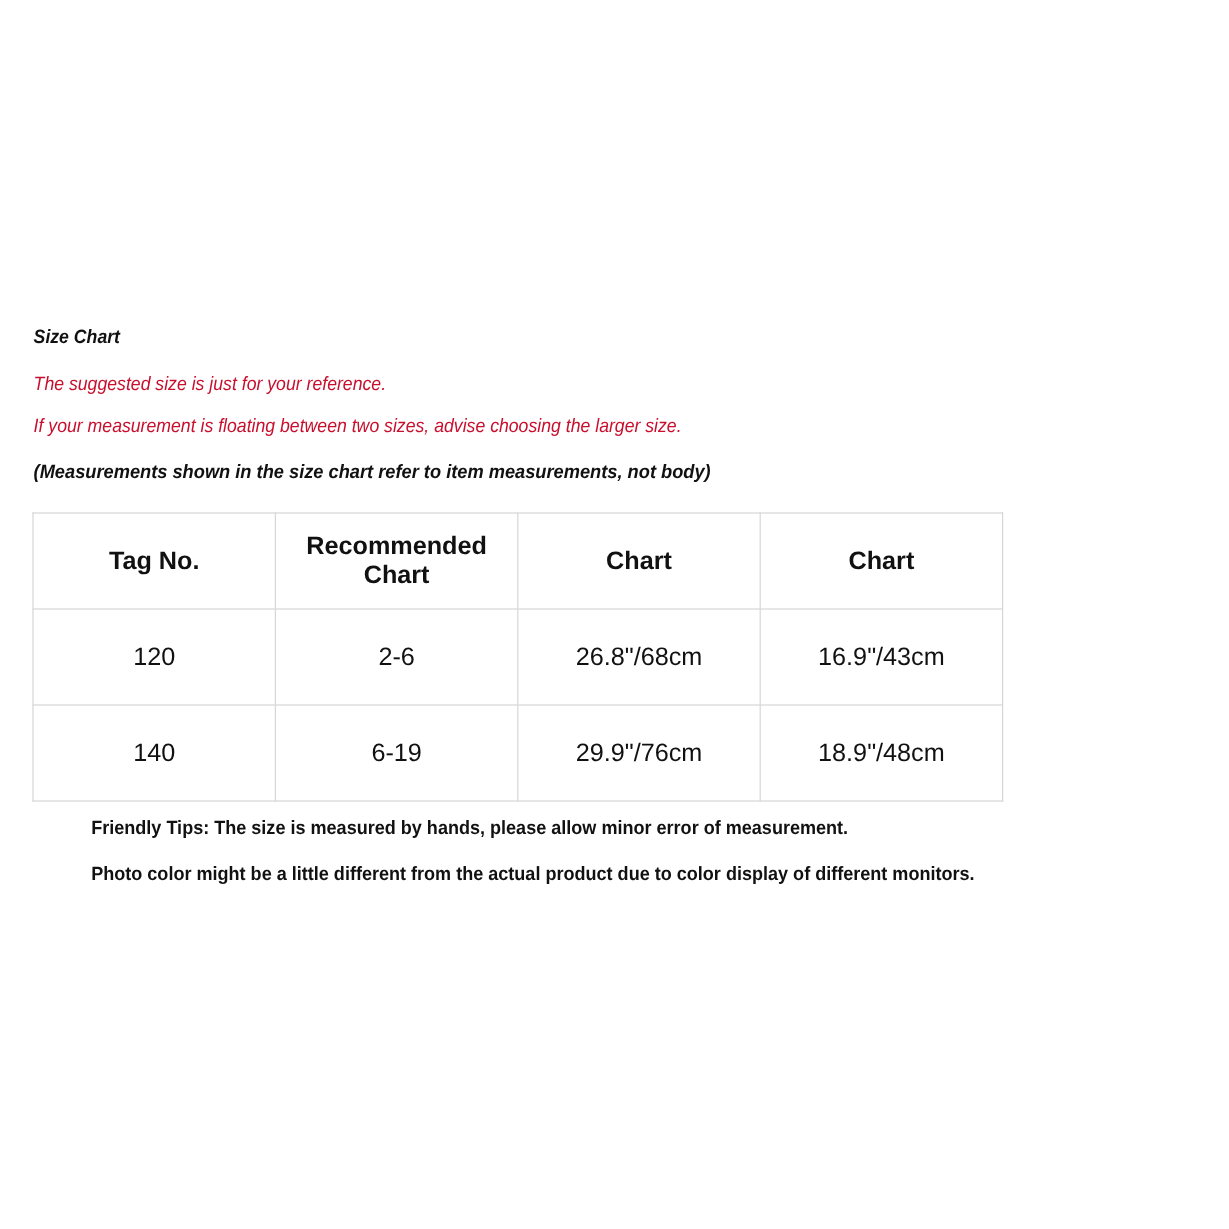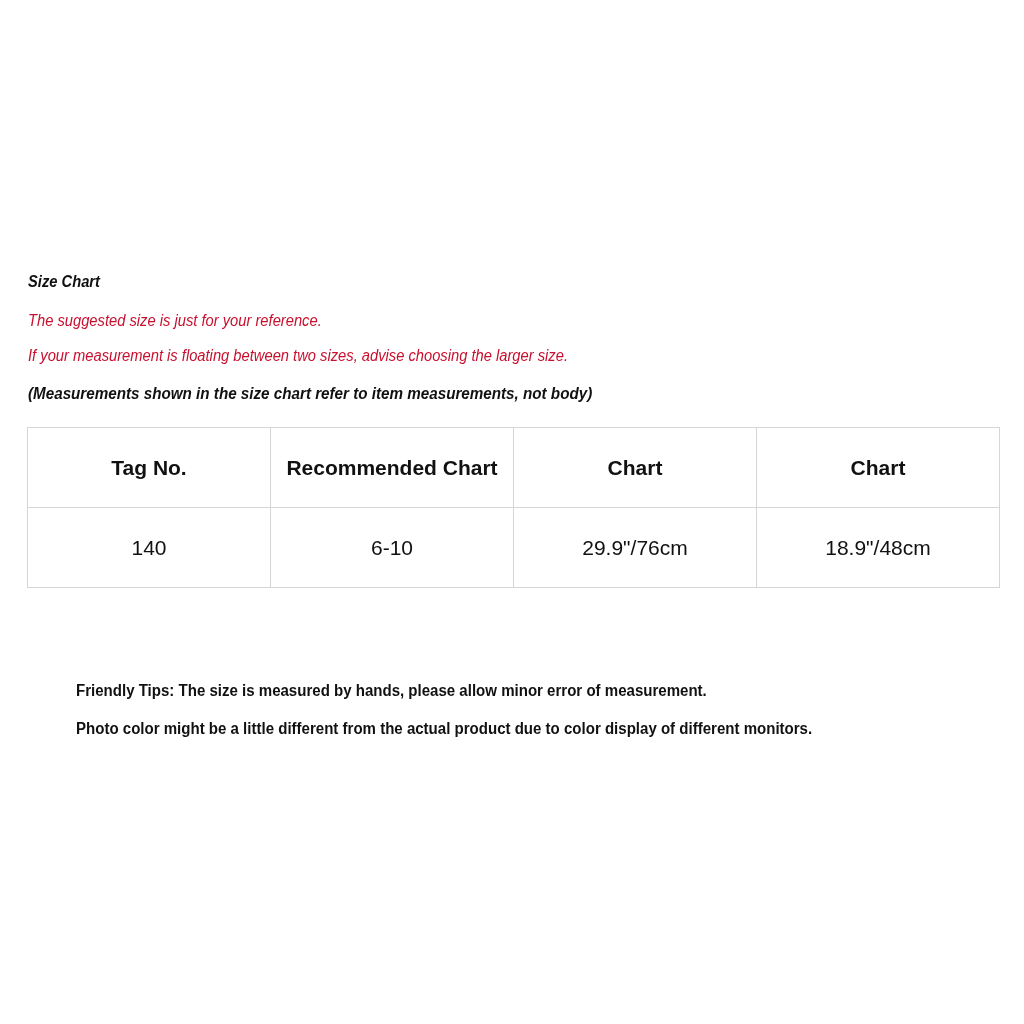--- a/index.html
+++ b/index.html
@@ -48,21 +48,21 @@
       line-height: 38px;
       transform: scaleX(0.95);
       transform-origin: left center;
       white-space: nowrap;
     }
     table.size-table {
       position: absolute;
       left: 27px;
       top: 427px;
       border-collapse: collapse;
-      width: 973px;
+      width: 809px;
       table-layout: fixed;
     }
     .size-table td, .size-table th {
       border: 1.5px solid #d6d6d6;
       text-align: center;
       height: 79px;
       padding: 0;
       font-size: 21px;
       color: #111111;
     }
@@ -101,22 +101,28 @@
   <thead>
     <tr>
       <th>Tag No.</th>
       <th>Recommended Chart</th>
       <th>Chart</th>
       <th>Chart</th>
     </tr>
   </thead>
   <tbody>
     <tr>
+      <td>120</td>
+      <td>2-6</td>
+      <td>26.8"/68cm</td>
+      <td>16.9"/43cm</td>
+    </tr>
+    <tr>
       <td>140</td>
-      <td>6-10</td>
+      <td>6-19</td>
       <td>29.9"/76cm</td>
       <td>18.9"/48cm</td>
     </tr>
   </tbody>
 </table>
 
 <div class="footer">
   <div class="footer-line">Friendly Tips: The size is measured by hands, please allow minor error of measurement.</div>
   <div class="footer-line">Photo color might be a little different from the actual product due to color display of different monitors.</div>
 </div>

